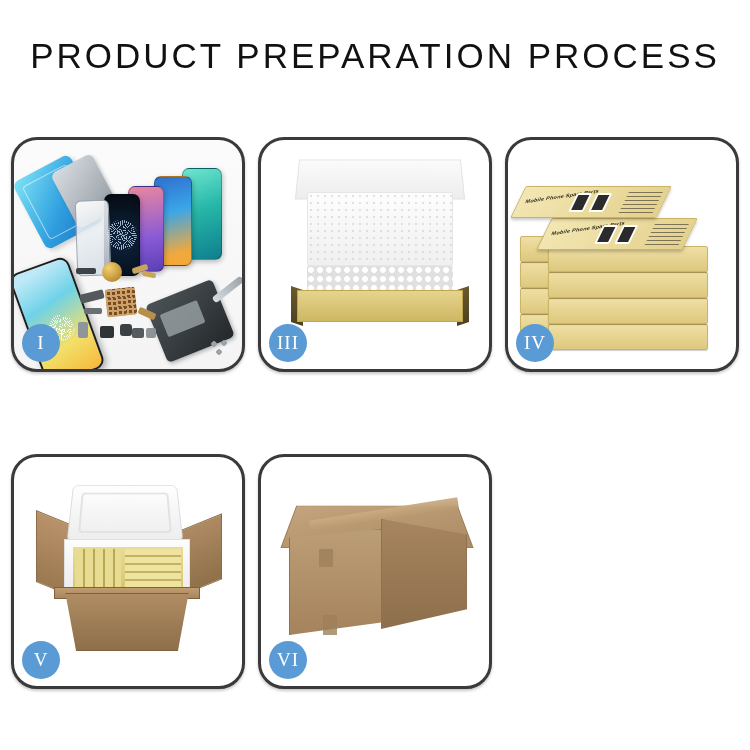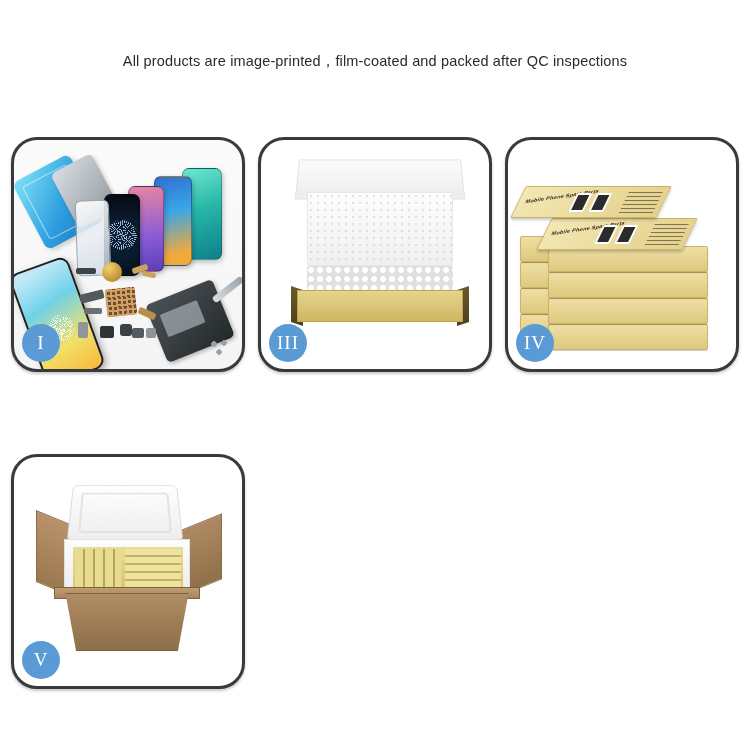--- a/index.html
+++ b/index.html
@@ -333,21 +333,21 @@
   .p6 .seam { position:absolute; background:#9d7f5b; }
   .p6 .s1 { left:58px; top:92px; width:14px; height:18px; opacity:.8; }
   .p6 .s2 { left:62px; top:158px; width:14px; height:20px; opacity:.8; }
 </style>
 </head>
 <body>
 
 <div class="page">
 
   <div class="header">
-    <div class="subtitle">All products are image-printed，film-coated and packed after QC inspections</div>
+    <div class="title">PRODUCT PREPARATION PROCESS</div>
   </div>
 
   <div class="grid">
 
     <div class="panel p1">
       <div class="stage">
         <div class="film"></div>
         <div class="film2"></div>
         <div class="fan">
           <div class="ph ph1"></div>
@@ -430,15 +430,26 @@
             <div class="grpA"></div>
             <div class="grpB"></div>
           </div>
         </div>
         <div class="cartonrim"></div>
         <div class="cartonfront"></div>
       </div>
       <div class="badge">V</div>
     </div>
 
+    <div class="panel p6">
+      <div class="stage">
+        <div class="top"></div>
+        <div class="tape"></div>
+        <div class="left"></div>
+        <div class="right"></div>
+        <div class="seam s1"></div>
+        <div class="seam s2"></div>
+      </div>
+      <div class="badge">VI</div>
+    </div>
 
   </div>
 </div>
 
 </body></html>

